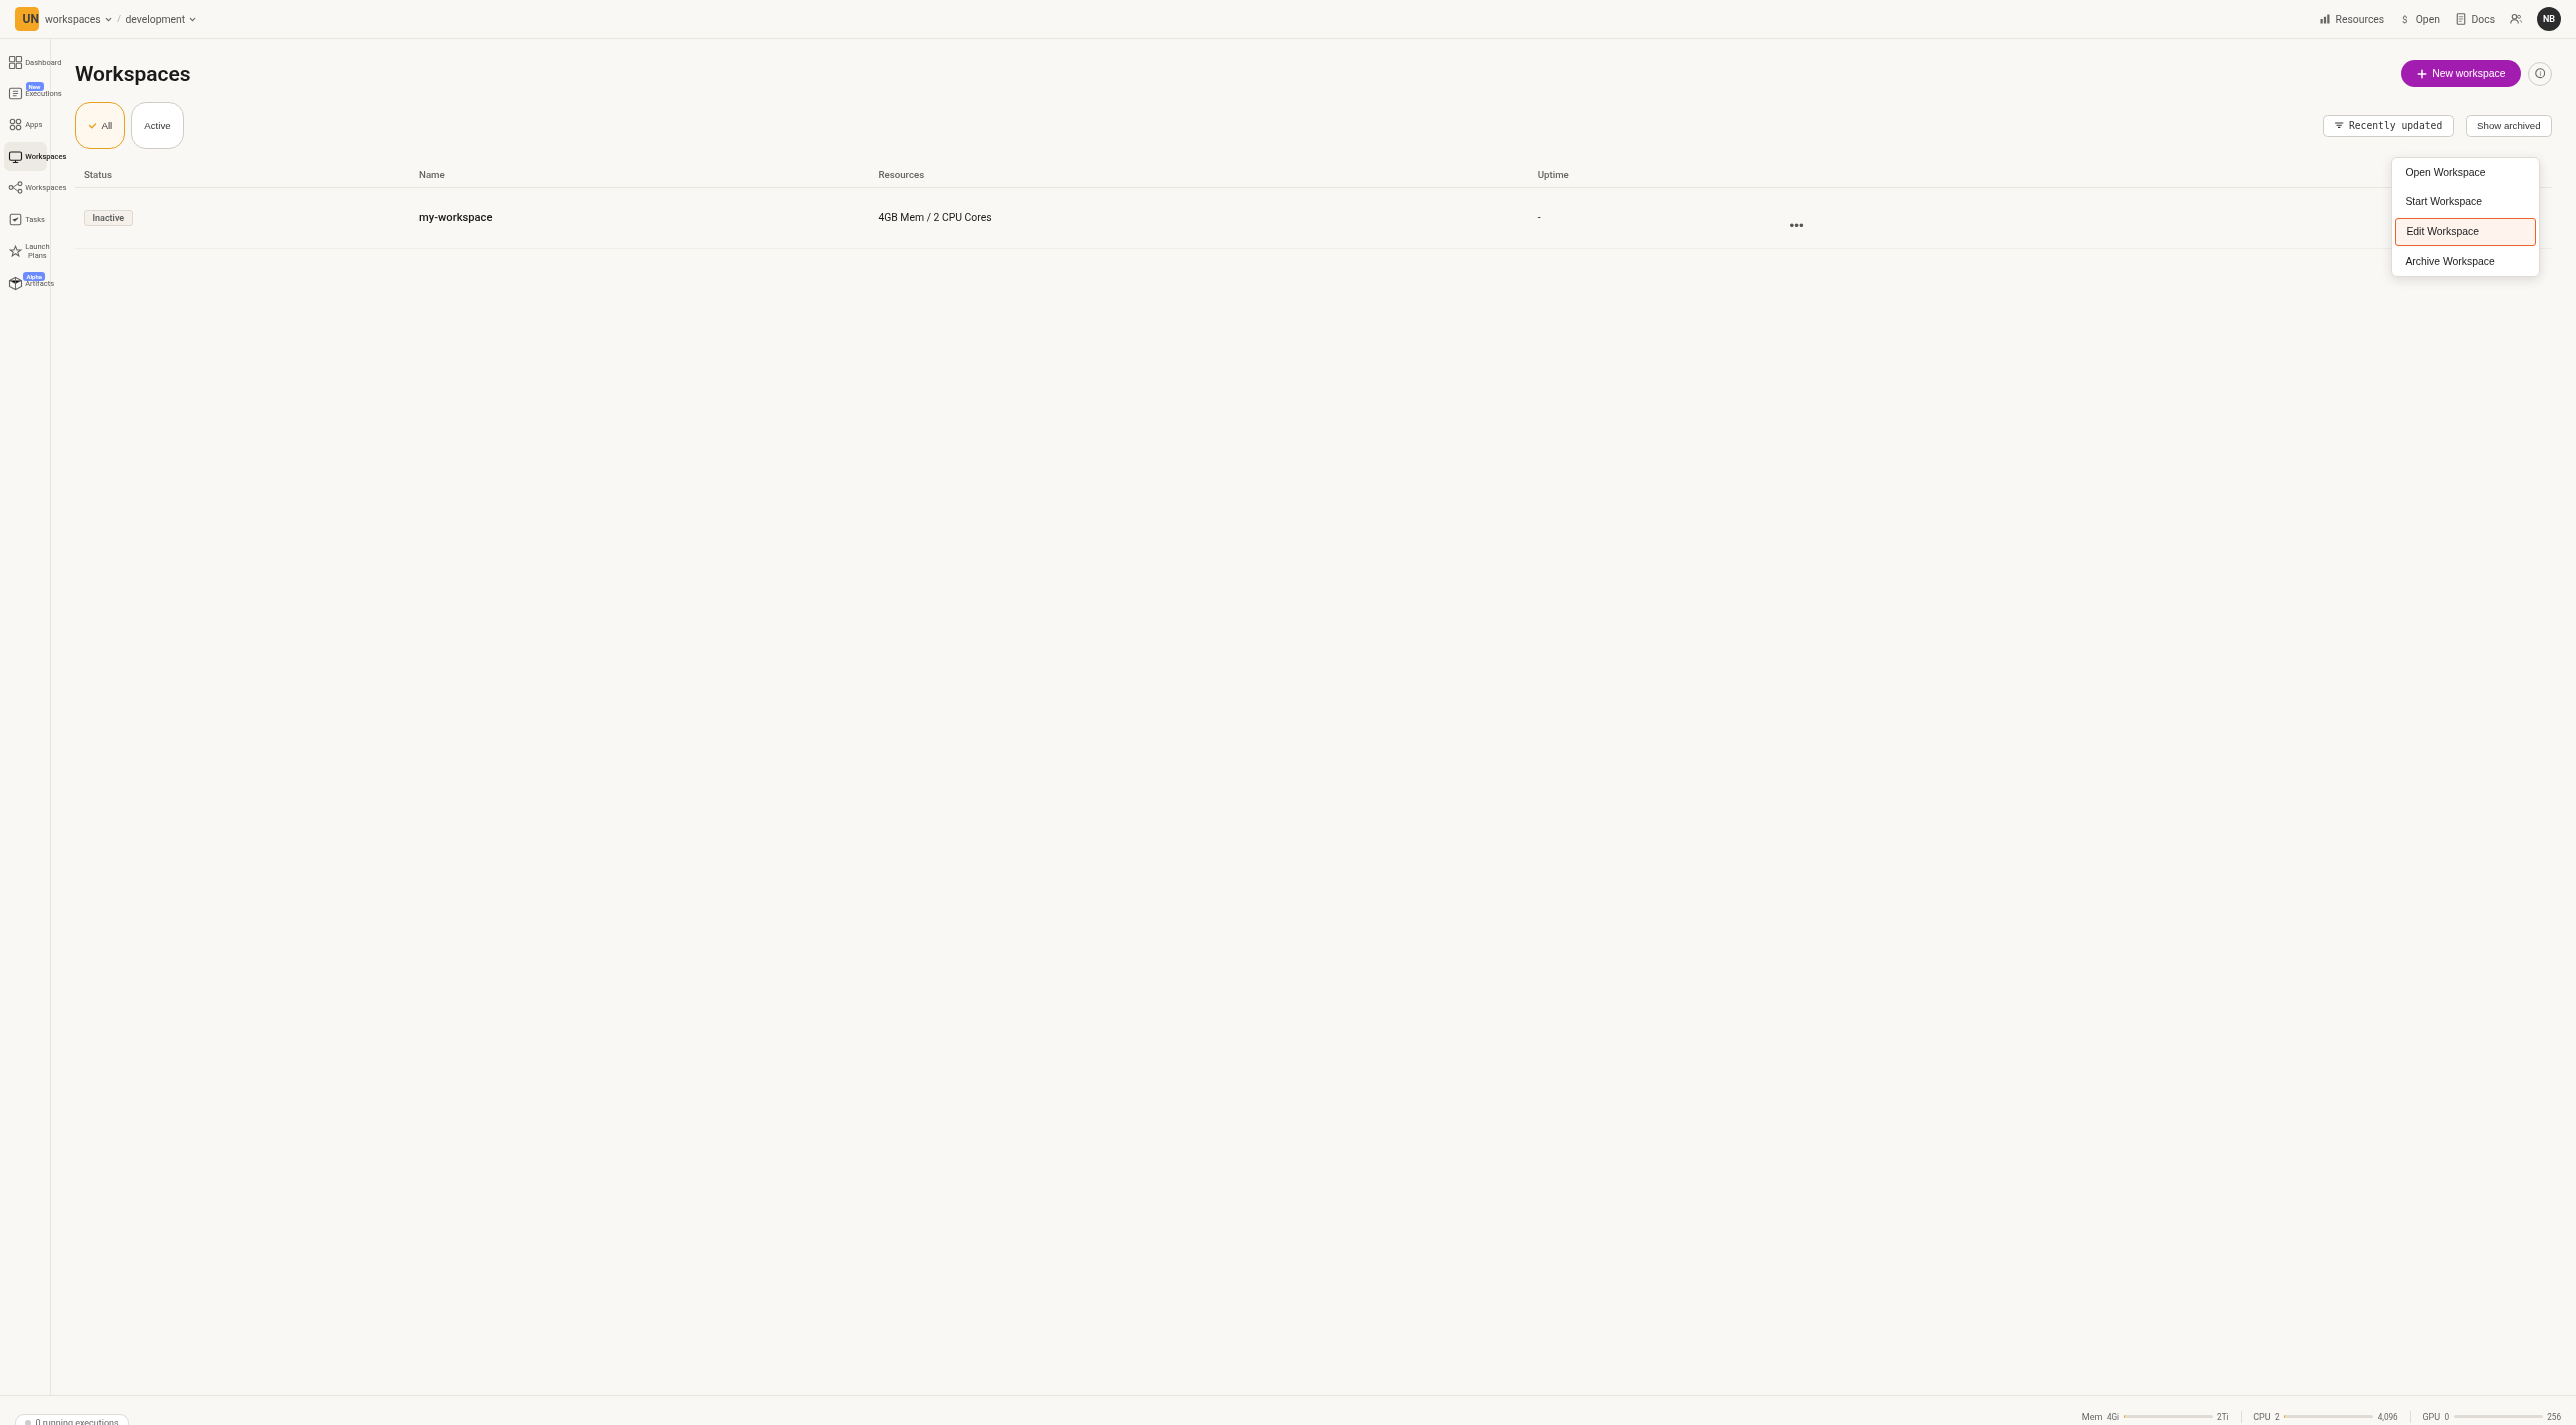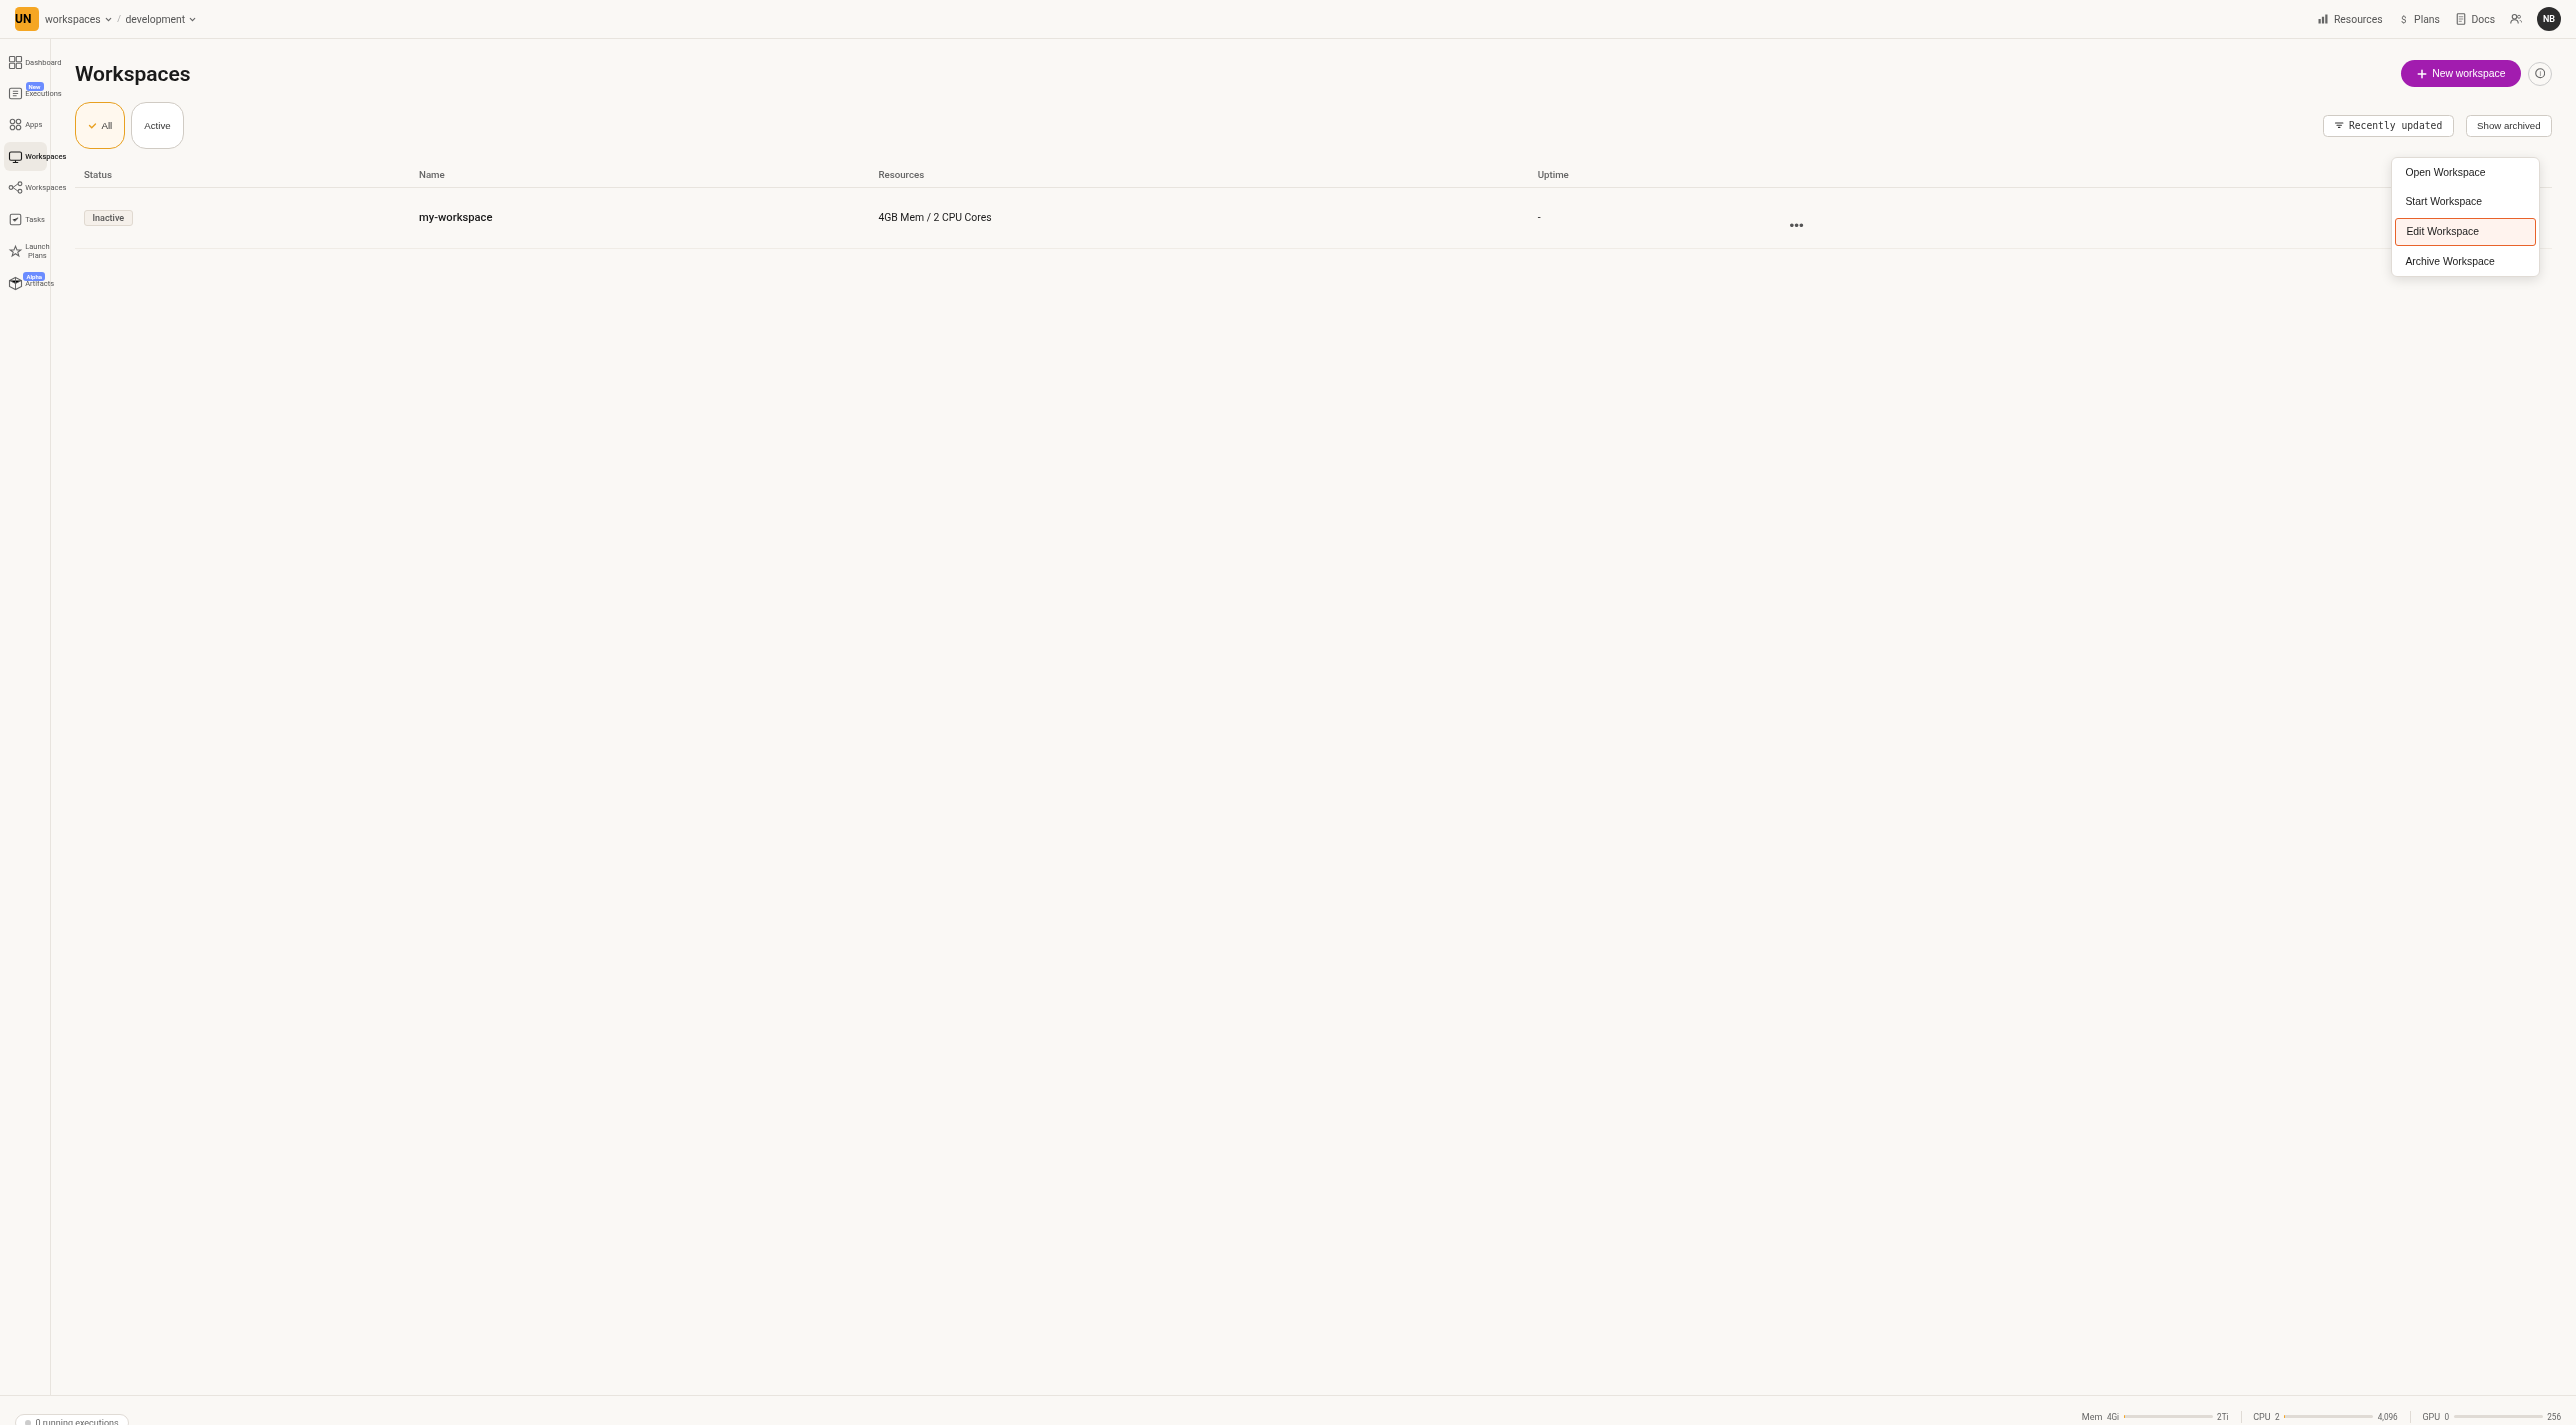--- a/index.html
+++ b/index.html
@@ -30,22 +30,22 @@
       align-items: center;
       gap: 6px;
     }
     .logo-icon {
       width: 24px;
       height: 24px;
       background: #f5a623;
       border-radius: 4.5px;
       display: flex;
       align-items: center;
-      justify-content: flex-start;
-      color: #000000;
+      justify-content: flex-end;
+      color: #404040;
       font-weight: bold;
       font-size: 12px;
       flex-shrink: 0;
     }
     .breadcrumb {
       display: flex;
       align-items: center;
       gap: 4.5px;
       font-size: 10.4px;
       color: #555;
@@ -474,21 +474,21 @@
           <rect x="2" y="8" width="3" height="6" fill="#666"></rect>
           <rect x="6.5" y="5" width="3" height="9" fill="#666"></rect>
           <rect x="11" y="2" width="3" height="12" fill="#666"></rect>
         </svg>
       <span>Resources</span>
     </div>
     <div class="nav-link">
       <svg width="12" height="12" viewBox="0 0 16 16" style="font-size:14px">
           <text x="4" y="13" font-size="13" fill="#666">$</text>
         </svg>
-      <span>Plans</span>
+      <span>Open</span>
     </div>
     <div class="nav-link">
       <svg width="12" height="12" viewBox="0 0 16 16">
           <rect x="3" y="1" width="10" height="14" rx="1" fill="none" stroke="#666" stroke-width="1.5"></rect>
           <line x1="5" y1="5" x2="11" y2="5" stroke="#666" stroke-width="1"></line>
           <line x1="5" y1="8" x2="11" y2="8" stroke="#666" stroke-width="1"></line>
           <line x1="5" y1="11" x2="9" y2="11" stroke="#666" stroke-width="1"></line>
         </svg>
       <span>Docs</span>
     </div>

